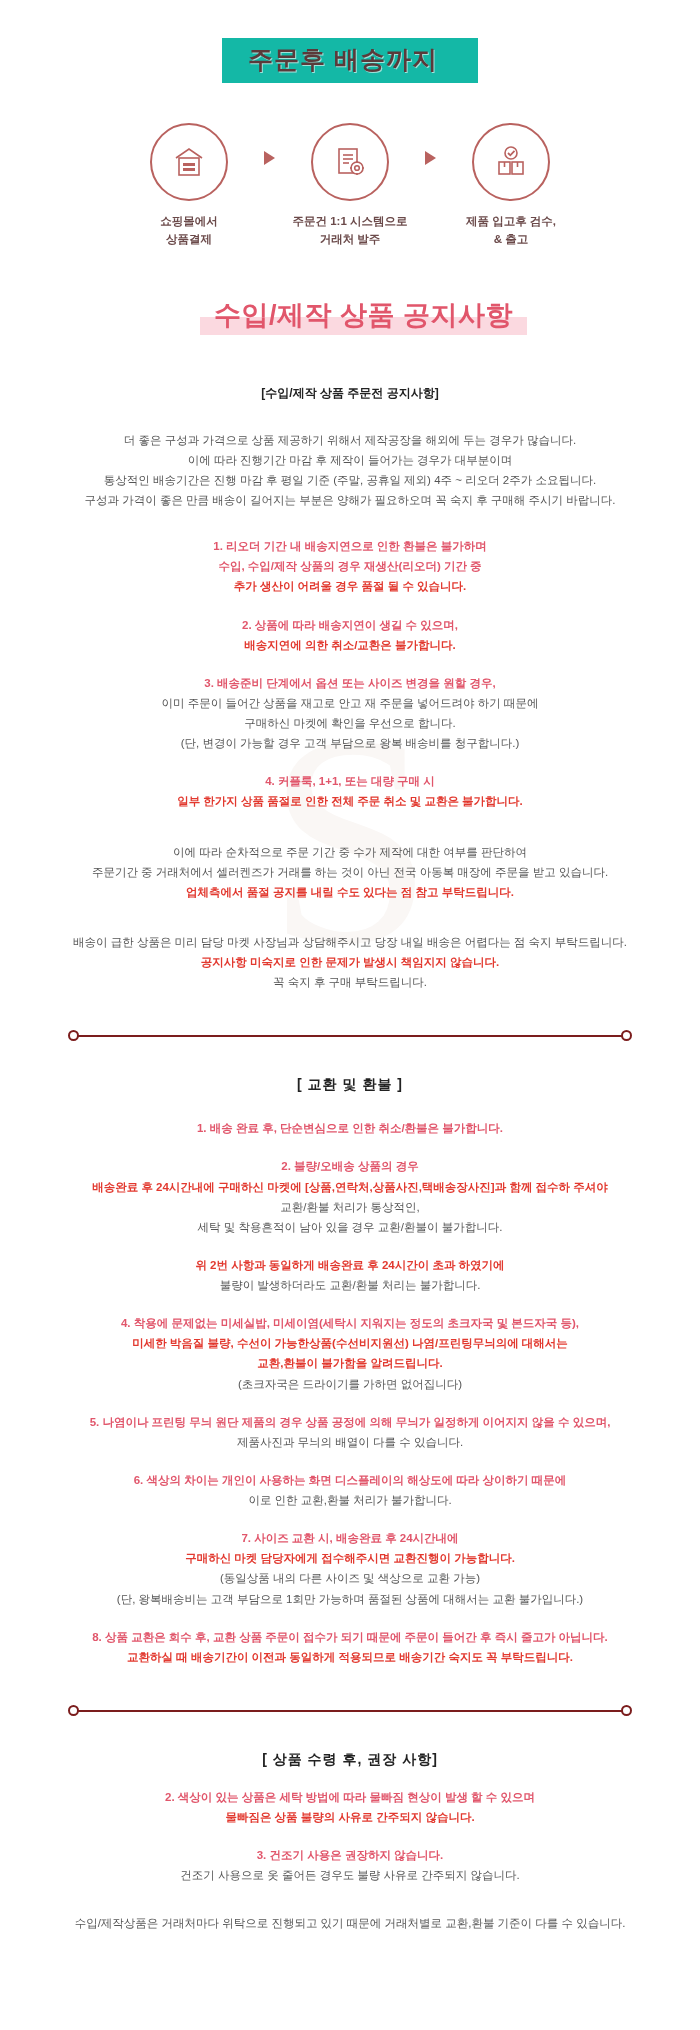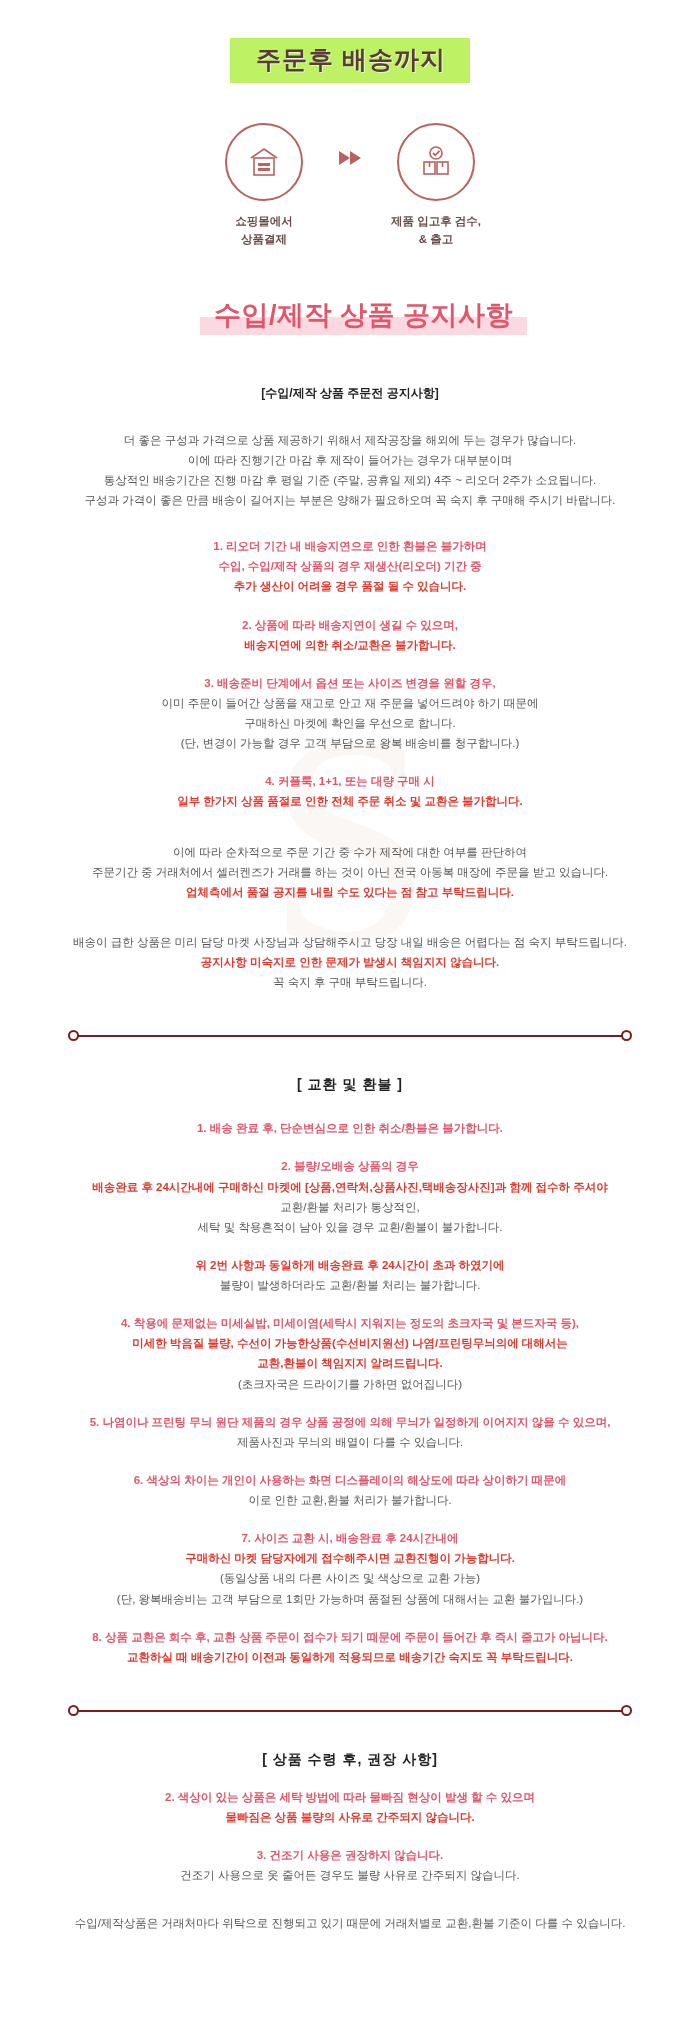--- a/index.html
+++ b/index.html
@@ -35,22 +35,22 @@
   }
   .content { position: relative; z-index: 1; }
 
   
   .banner-wrap {
     text-align: center;
     padding-top: 38px;
   }
   .banner {
     display: inline-block;
-    background: #bef264;
-    padding: 5px 24px 7px 26px;
+    background: #14b8a6;
+    padding: 5px 40px 7px 26px;
   }
   .banner-text {
     font-size: 25px;
     font-weight: bold;
     color: #5a3a3a;
     letter-spacing: 1px;
     text-shadow: 1px 1px 0 rgba(255,255,255,0.6);
   }
 
   
@@ -182,20 +182,37 @@
           </svg>
         </div>
         <div class="step-label">
           <span style="white-space:pre-line">쇼핑몰에서
 상품결제</span>
         </div>
       </div>
 
       <div class="arrow"></div>
 
+      <div class="step">
+        <div class="step-circle">
+          <svg width="40" height="40" viewBox="0 0 40 40" fill="none" stroke="#b9625f" stroke-width="1.6">
+            <rect x="9" y="7" width="18" height="24"></rect>
+            <line x1="13" y1="13" x2="23" y2="13"></line>
+            <line x1="13" y1="17" x2="23" y2="17"></line>
+            <line x1="13" y1="21" x2="19" y2="21"></line>
+            <circle cx="27" cy="26" r="6" fill="#ffffff"></circle>
+            <circle cx="27" cy="26" r="2.3"></circle>
+            <path d="M27 19 L27 21 M27 31 L27 33 M20 26 L22 26 M32 26 L34 26"></path>
+          </svg>
+        </div>
+        <div class="step-label">
+          <span style="white-space:pre-line">주문건 1:1 시스템으로
+거래처 발주</span>
+        </div>
+      </div>
 
       <div class="arrow"></div>
 
       <div class="step">
         <div class="step-circle">
           <svg width="40" height="40" viewBox="0 0 40 40" fill="none" stroke="#b9625f" stroke-width="1.6">
             <circle cx="20" cy="11" r="6"></circle>
             <path d="M17 11 L19.3 13.3 L23.5 8.8" stroke-width="1.8"></path>
             <rect x="8" y="20" width="11" height="12"></rect>
             <rect x="21" y="20" width="11" height="12"></rect>
@@ -281,21 +298,21 @@
     </div>
 
     <div class="block item">
       <span class="line red">위 2번 사항과 동일하게 배송완료 후 24시간이 초과 하였기에</span>
       <span class="line">불량이 발생하더라도 교환/환불 처리는 불가합니다.</span>
     </div>
 
     <div class="block item">
       <span class="line pink">4. 착용에 문제없는 미세실밥, 미세이염(세탁시 지워지는 정도의 초크자국 및 본드자국 등),</span>
       <span class="line red">미세한 박음질 불량, 수선이 가능한상품(수선비지원선) 나염/프린팅무늬의에 대해서는</span>
-      <span class="line red">교환,환불이 책임지지 알려드립니다.</span>
+      <span class="line red">교환,환불이 불가함을 알려드립니다.</span>
       <span class="line">(초크자국은 드라이기를 가하면 없어집니다)</span>
     </div>
 
     <div class="block item">
       <span class="line pink">5. 나염이나 프린팅 무늬 원단 제품의 경우 상품 공정에 의해 무늬가 일정하게 이어지지 않을 수 있으며,</span>
       <span class="line">제품사진과 무늬의 배열이 다를 수 있습니다.</span>
     </div>
 
     <div class="block item">
       <span class="line pink">6. 색상의 차이는 개인이 사용하는 화면 디스플레이의 해상도에 따라 상이하기 때문에</span>

